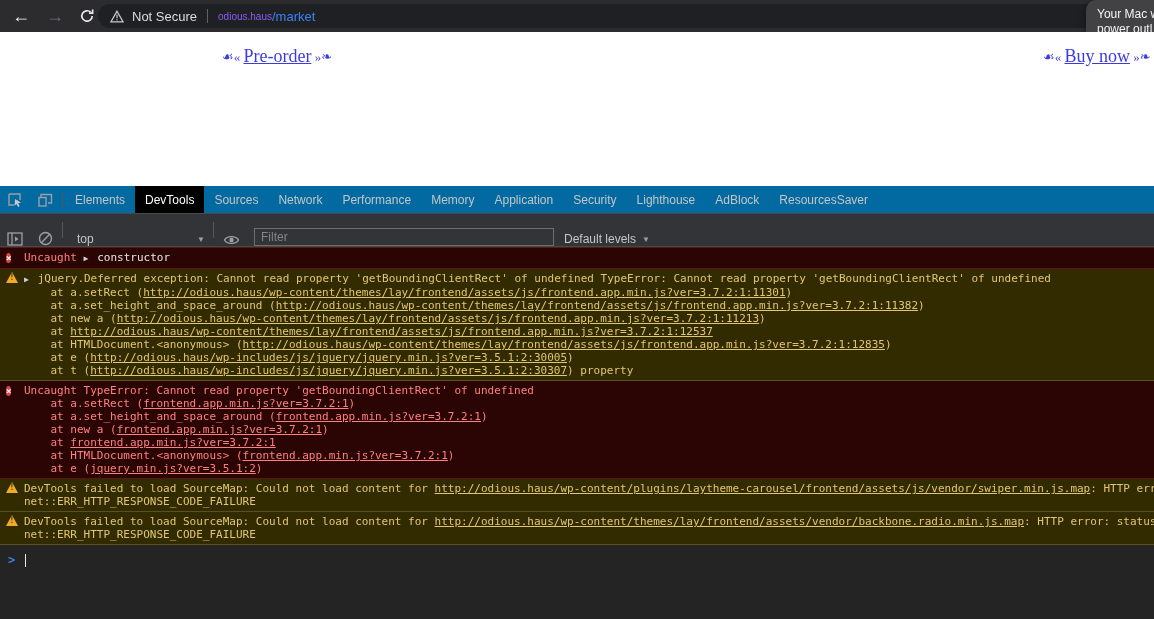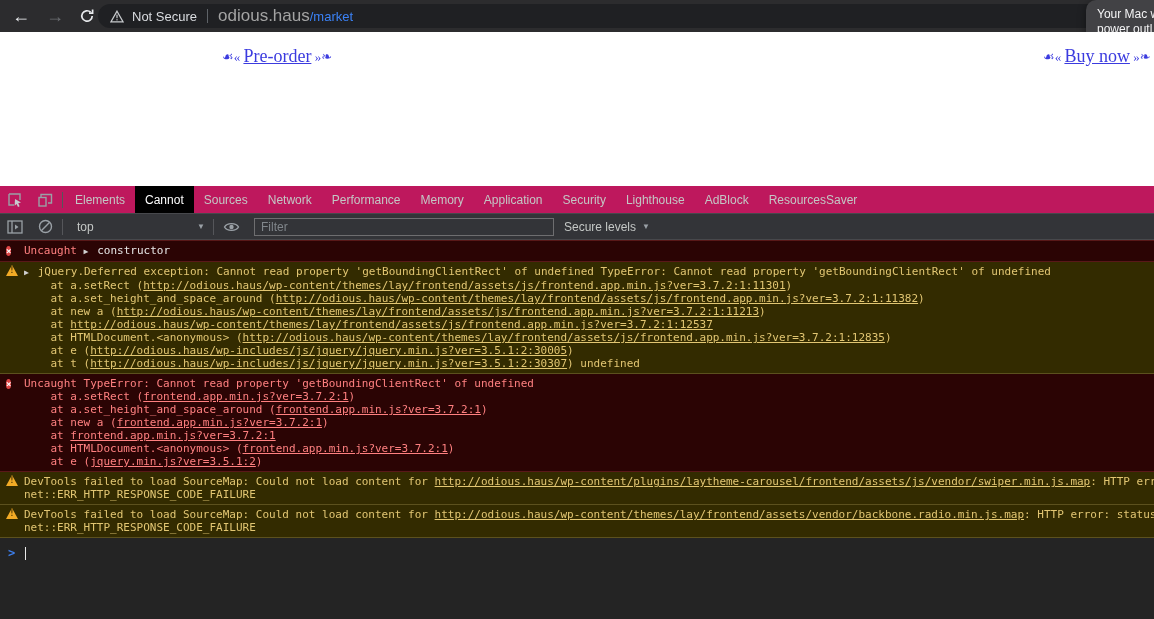--- a/index.html
+++ b/index.html
@@ -10,49 +10,49 @@
   
   .topbar { position:absolute; left:0; top:0; width:1154px; height:32px; background:#2c2c2e; }
   .navbtn { position:absolute; top:0; height:32px; width:30px; display:flex; align-items:center;
     justify-content:center; font-size:18px; color:#e8eaed; cursor:pointer; }
   .navbtn.disabled { color:#6b6e72; }
   .omnibox { position:absolute; left:98px; right:-12px; top:4px; height:24px; background:#1f2023;
     border-radius:12px; display:flex; align-items:center; padding-left:12px; color:#dadce0; }
   .omnibox .warn-tri { margin-right:8px; display:flex; }
   .omni-sep { width:1px; height:14px; background:#5f6368; margin:0 10px; }
   .omni-text { font-size:13px;text-align:center; }
-  .omni-host { color:#a3a3a3; font-size:17px; }
+  .omni-host { color:#8b5cf6; font-size:10px; }
   .omni-path { color:#3b82f6; font-size:13px; }
 
   
   .notif { position:absolute; left:1086px; top:0px; width:140px; height:46px; background:#424245;
     border-radius:10px; box-shadow:0 2px 8px rgba(0,0,0,.45); padding:7px 0 0 11px; overflow:hidden; }
   .notif div { color:#f4f4f5; font-size:12px; line-height:15px; white-space:nowrap; }
 
   
   .page { position:absolute; left:0; top:32px; width:1154px; height:154px; background:#ffffff; }
   .fancy-link { position:absolute; top:14px; font-family:"Liberation Serif", serif; font-size:18px;
     color:#3b3bdf; white-space:nowrap; }
   .fancy-link .orn { font-size:13px; text-decoration:none; position:relative; top:-1px; }
   .fancy-link a { color:#3b3bdf; text-decoration:underline; cursor:pointer; }
   #preorder-link { left:222px; }
   #buynow-link { left:1043px; }
 
   
   .devtools { position:absolute; left:0; top:186px; width:1154px; height:433px; background:#242424; }
 
-  .dt-tabbar { height:27px; background:#be185d; display:flex; align-items:stretch; }
+  .dt-tabbar { height:27px; background:#0369a1; display:flex; align-items:stretch; }
   .dt-iconbtn { width:30px; display:flex; align-items:center; justify-content:center; cursor:pointer; }
   .dt-vsep { width:1px; height:16px; background:#55565a; align-self:center; margin:0 2px; }
   .dt-tab { padding:0 10px; display:flex; align-items:center; font-size:12px; color:#c4c7c5;
     cursor:pointer; white-space:nowrap; }
   .dt-tab.active { background:#000; color:#fff; }
 
-  .dt-toolbar { height:27px; background:#333438; border-top:1px solid #47484c;
-    border-bottom:1px solid #47484c; display:flex; align-items:center; }
+  .dt-toolbar { height:34px; background:#333438; border-top:1px solid #47484c;
+    border-bottom:1px solid #47484c; display:flex; align-items:flex-end; }
   .ctx-select { width:140px; margin-left:6px; display:flex; align-items:center;
     justify-content:space-between; color:#c4c7c5; font-size:12px; padding:0 6px; cursor:pointer; }
   .ctx-select .arrow, .levels .arrow { font-size:8px; color:#9aa0a6; margin-left:6px; }
   .filter-input { width:300px; height:18px; background:transparent; border:1px solid #6e6e70;
     color:#84cc16; font-size:12px; padding:0 6px; margin-left:8px; outline:none; }
   .filter-input::placeholder { color:#80868b; }
   .levels { display:flex; align-items:center; color:#c4c7c5; font-size:12px; margin-left:10px; cursor:pointer; }
 
   
   .console-area { font-family:"DejaVu Sans Mono", monospace; font-size:11px; line-height:13px; }
@@ -135,21 +135,21 @@
       </div>
       <div class="dt-iconbtn">
         <svg width="17" height="16" viewBox="0 0 17 16">
           <path d="M4 6 V2.5 H14.5 V11 H11" fill="none" stroke="#9aa0a6" stroke-width="1.4"></path>
           <rect x="2" y="5.5" width="7" height="8.5" fill="none" stroke="#9aa0a6" stroke-width="1.4"></rect>
         </svg>
       </div>
       <div class="dt-vsep"></div>
       <div id="dt-tabs" style="display:flex">
           <div class="dt-tab">Elements</div>
-          <div class="dt-tab active">Cannot</div>
+          <div class="dt-tab active">DevTools</div>
           <div class="dt-tab">Sources</div>
           <div class="dt-tab">Network</div>
           <div class="dt-tab">Performance</div>
           <div class="dt-tab">Memory</div>
           <div class="dt-tab">Application</div>
           <div class="dt-tab">Security</div>
           <div class="dt-tab">Lighthouse</div>
           <div class="dt-tab">AdBlock</div>
           <div class="dt-tab">ResourcesSaver</div>
         </div>
@@ -176,21 +176,21 @@
       </div>
       <div class="dt-vsep"></div>
       <div class="dt-iconbtn">
         <svg width="17" height="12" viewBox="0 0 17 12">
           <path d="M1.5 6 C4 1.5 13 1.5 15.5 6 C13 10.5 4 10.5 1.5 6 Z" fill="none" stroke="#9aa0a6" stroke-width="1.4"></path>
           <circle cx="8.5" cy="6" r="2.2" fill="#9aa0a6"></circle>
         </svg>
       </div>
       <input class="filter-input" placeholder="Filter" style="">
       <div class="levels">
-        <span>Secure levels</span>
+        <span>Default levels</span>
         <span class="arrow">▼</span>
       </div>
     </div>
 
     <div class="console-area" id="console-messages">
         <div class="msg error">
           <span class="msg-icon"><span class="icon-error">×</span></span>
           <div class="msg-content">
             <div class="cline"><span class="seg-plain">Uncaught </span><span class="seg-expander">▶ </span><span class="seg-bright">constructor</span></div>
           </div>
@@ -200,21 +200,21 @@
             <span class="icon-warning">!</span>
           </span>
           <div class="msg-content">
             <div class="cline"><span class="seg-expander">▶ </span><span class="seg-plain">jQuery.Deferred exception: Cannot read property 'getBoundingClientRect' of undefined TypeError: Cannot read property 'getBoundingClientRect' of undefined</span></div>
             <div class="cline"><span class="seg-plain">    at a.setRect (</span><span class="seg-link">http://odious.haus/wp-content/themes/lay/frontend/assets/js/frontend.app.min.js?ver=3.7.2:1:11301</span><span class="seg-plain">)</span></div>
             <div class="cline"><span class="seg-plain">    at a.set_height_and_space_around (</span><span class="seg-link">http://odious.haus/wp-content/themes/lay/frontend/assets/js/frontend.app.min.js?ver=3.7.2:1:11382</span><span class="seg-plain">)</span></div>
             <div class="cline"><span class="seg-plain">    at new a (</span><span class="seg-link">http://odious.haus/wp-content/themes/lay/frontend/assets/js/frontend.app.min.js?ver=3.7.2:1:11213</span><span class="seg-plain">)</span></div>
             <div class="cline"><span class="seg-plain">    at </span><span class="seg-link">http://odious.haus/wp-content/themes/lay/frontend/assets/js/frontend.app.min.js?ver=3.7.2:1:12537</span></div>
             <div class="cline"><span class="seg-plain">    at HTMLDocument.&lt;anonymous&gt; (</span><span class="seg-link">http://odious.haus/wp-content/themes/lay/frontend/assets/js/frontend.app.min.js?ver=3.7.2:1:12835</span><span class="seg-plain">)</span></div>
             <div class="cline"><span class="seg-plain">    at e (</span><span class="seg-link">http://odious.haus/wp-includes/js/jquery/jquery.min.js?ver=3.5.1:2:30005</span><span class="seg-plain">)</span></div>
-            <div class="cline"><span class="seg-plain">    at t (</span><span class="seg-link">http://odious.haus/wp-includes/js/jquery/jquery.min.js?ver=3.5.1:2:30307</span><span class="seg-plain">) undefined</span></div>
+            <div class="cline"><span class="seg-plain">    at t (</span><span class="seg-link">http://odious.haus/wp-includes/js/jquery/jquery.min.js?ver=3.5.1:2:30307</span><span class="seg-plain">) property</span></div>
           </div>
         </div>
         <div class="msg error">
           <span class="msg-icon"><span class="icon-error">×</span></span>
           <div class="msg-content">
             <div class="cline"><span class="seg-plain">Uncaught TypeError: Cannot read property 'getBoundingClientRect' of undefined</span></div>
             <div class="cline"><span class="seg-plain">    at a.setRect (</span><span class="seg-link">frontend.app.min.js?ver=3.7.2:1</span><span class="seg-plain">)</span></div>
             <div class="cline"><span class="seg-plain">    at a.set_height_and_space_around (</span><span class="seg-link">frontend.app.min.js?ver=3.7.2:1</span><span class="seg-plain">)</span></div>
             <div class="cline"><span class="seg-plain">    at new a (</span><span class="seg-link">frontend.app.min.js?ver=3.7.2:1</span><span class="seg-plain">)</span></div>
             <div class="cline"><span class="seg-plain">    at </span><span class="seg-link">frontend.app.min.js?ver=3.7.2:1</span></div>

